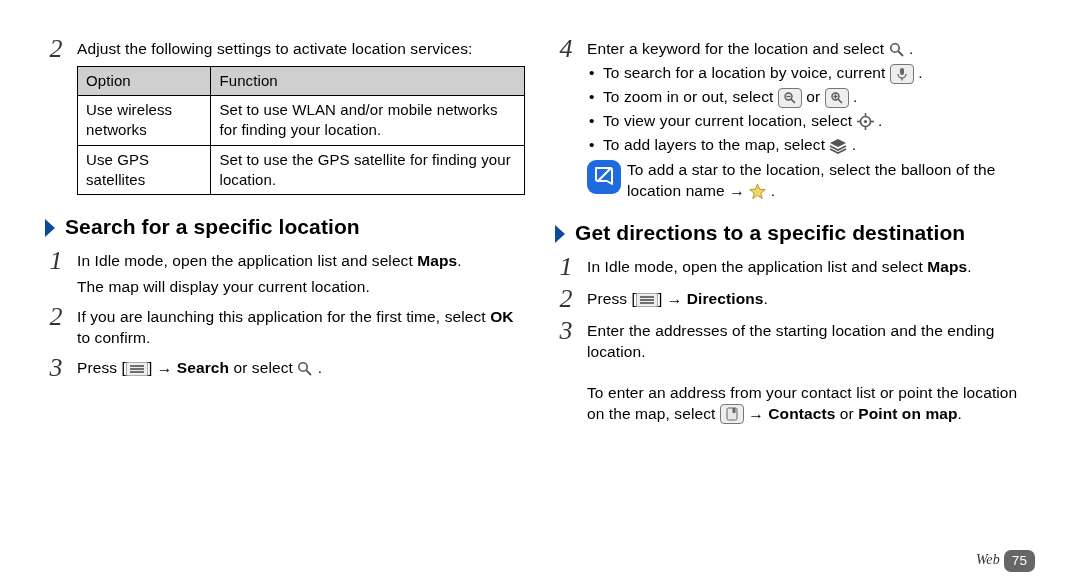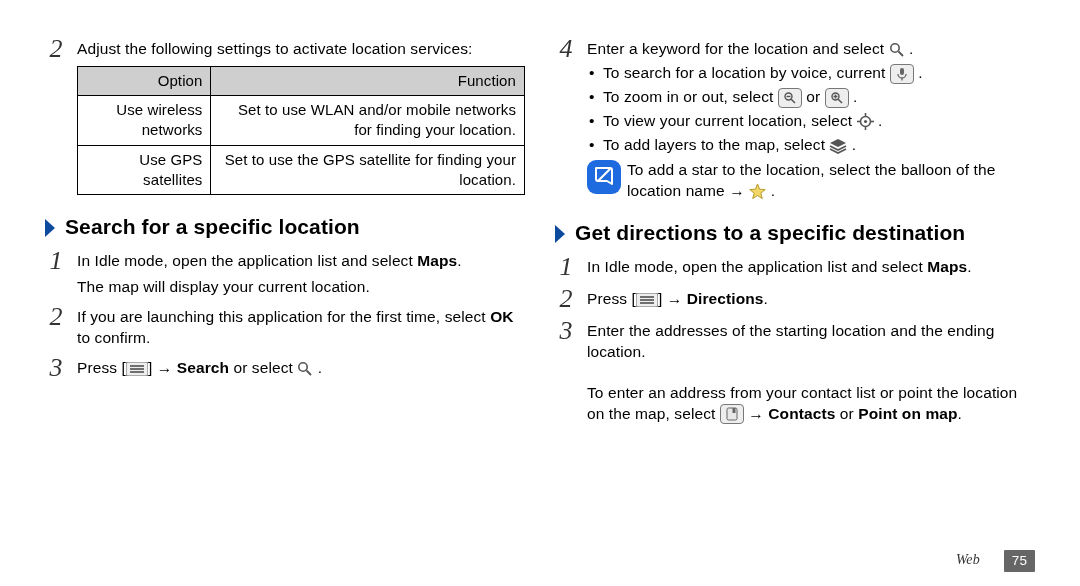--- a/index.html
+++ b/index.html
@@ -6,35 +6,35 @@
   body{width:1080px;height:586px;background:#fff;color:#000;font-family:"Segoe UI",Arial,Helvetica,sans-serif;
        font-size:15.5px;line-height:1.35;letter-spacing:.1px;position:relative}
   .page{display:flex;gap:30px;padding:30px 45px 0 45px;box-sizing:border-box;height:540px}
   .col{flex:1 1 0;min-width:0}
   .step{display:flex;gap:10px;margin:6px 0}
   .num{font-style:italic;font-family:Georgia,"Times New Roman",serif;font-size:26px;line-height:1;width:22px;color:#333;text-align:center;flex:none}
   .step .body{flex:1 1 0;padding-top:3px}
   .chev{display:inline-block;width:0;height:0;border-style:solid;border-width:9px 0 9px 10px;border-color:transparent transparent transparent #0d4a9d;vertical-align:middle;margin:0 10px 2px 0}
   .h{font-weight:700;font-size:21px;margin:14px 0 6px 0}
   table{border-collapse:collapse;width:100%;margin:6px 0 4px 0;font-size:15px}
-  th,td{border:1px solid #000;padding:4px 8px;text-align:right;font-weight:400;vertical-align:top}
+  th,td{border:1px solid #000;padding:4px 8px;text-align:left;font-weight:400;vertical-align:top}
   thead th{background:#cfcfcf}
   .bullets{margin:2px 0 2px 2px;padding:0;list-style:none}
   .bullets li{position:relative;padding-left:14px;margin:3px 0}
   .bullets li:before{content:"•";position:absolute;left:0}
   .note{display:flex;gap:6px;margin:4px 0}
   .note-icon{flex:none;width:34px;height:34px;border-radius:9px;background:#1e6be0;position:relative}
   .note-icon svg{position:absolute;left:5px;top:5px}
   b{font-weight:700}
   .ico{display:inline-block;vertical-align:middle}
   .ibox{width:22px;height:18px;border:1px solid #777;border-radius:4px;background:#eee;display:inline-flex;align-items:center;justify-content:center;vertical-align:middle}
   .ico svg{display:block}
-  .footer{position:absolute;right:45px;bottom:14px;display:flex;align-items:center;gap:24px;font-size:14px}
+  .footer{position:absolute;right:45px;bottom:14px;display:flex;align-items:center;gap:4px;font-size:14px}
   .footer .sec{font-style:italic;font-family:Georgia,serif;color:#333}
-  .footer .pg{background:#666;color:#fff;border-radius:1px;padding:2px 8px;font-size:13.5px}
+  .footer .pg{background:#666;color:#fff;border-radius:7px;padding:2px 8px;font-size:13.5px}
 </style>
 </head>
 <body>
 
 <div class="page">
 
   <div class="col">
     <div class="step">
       <div class="num">2</div>
       <div class="body">

